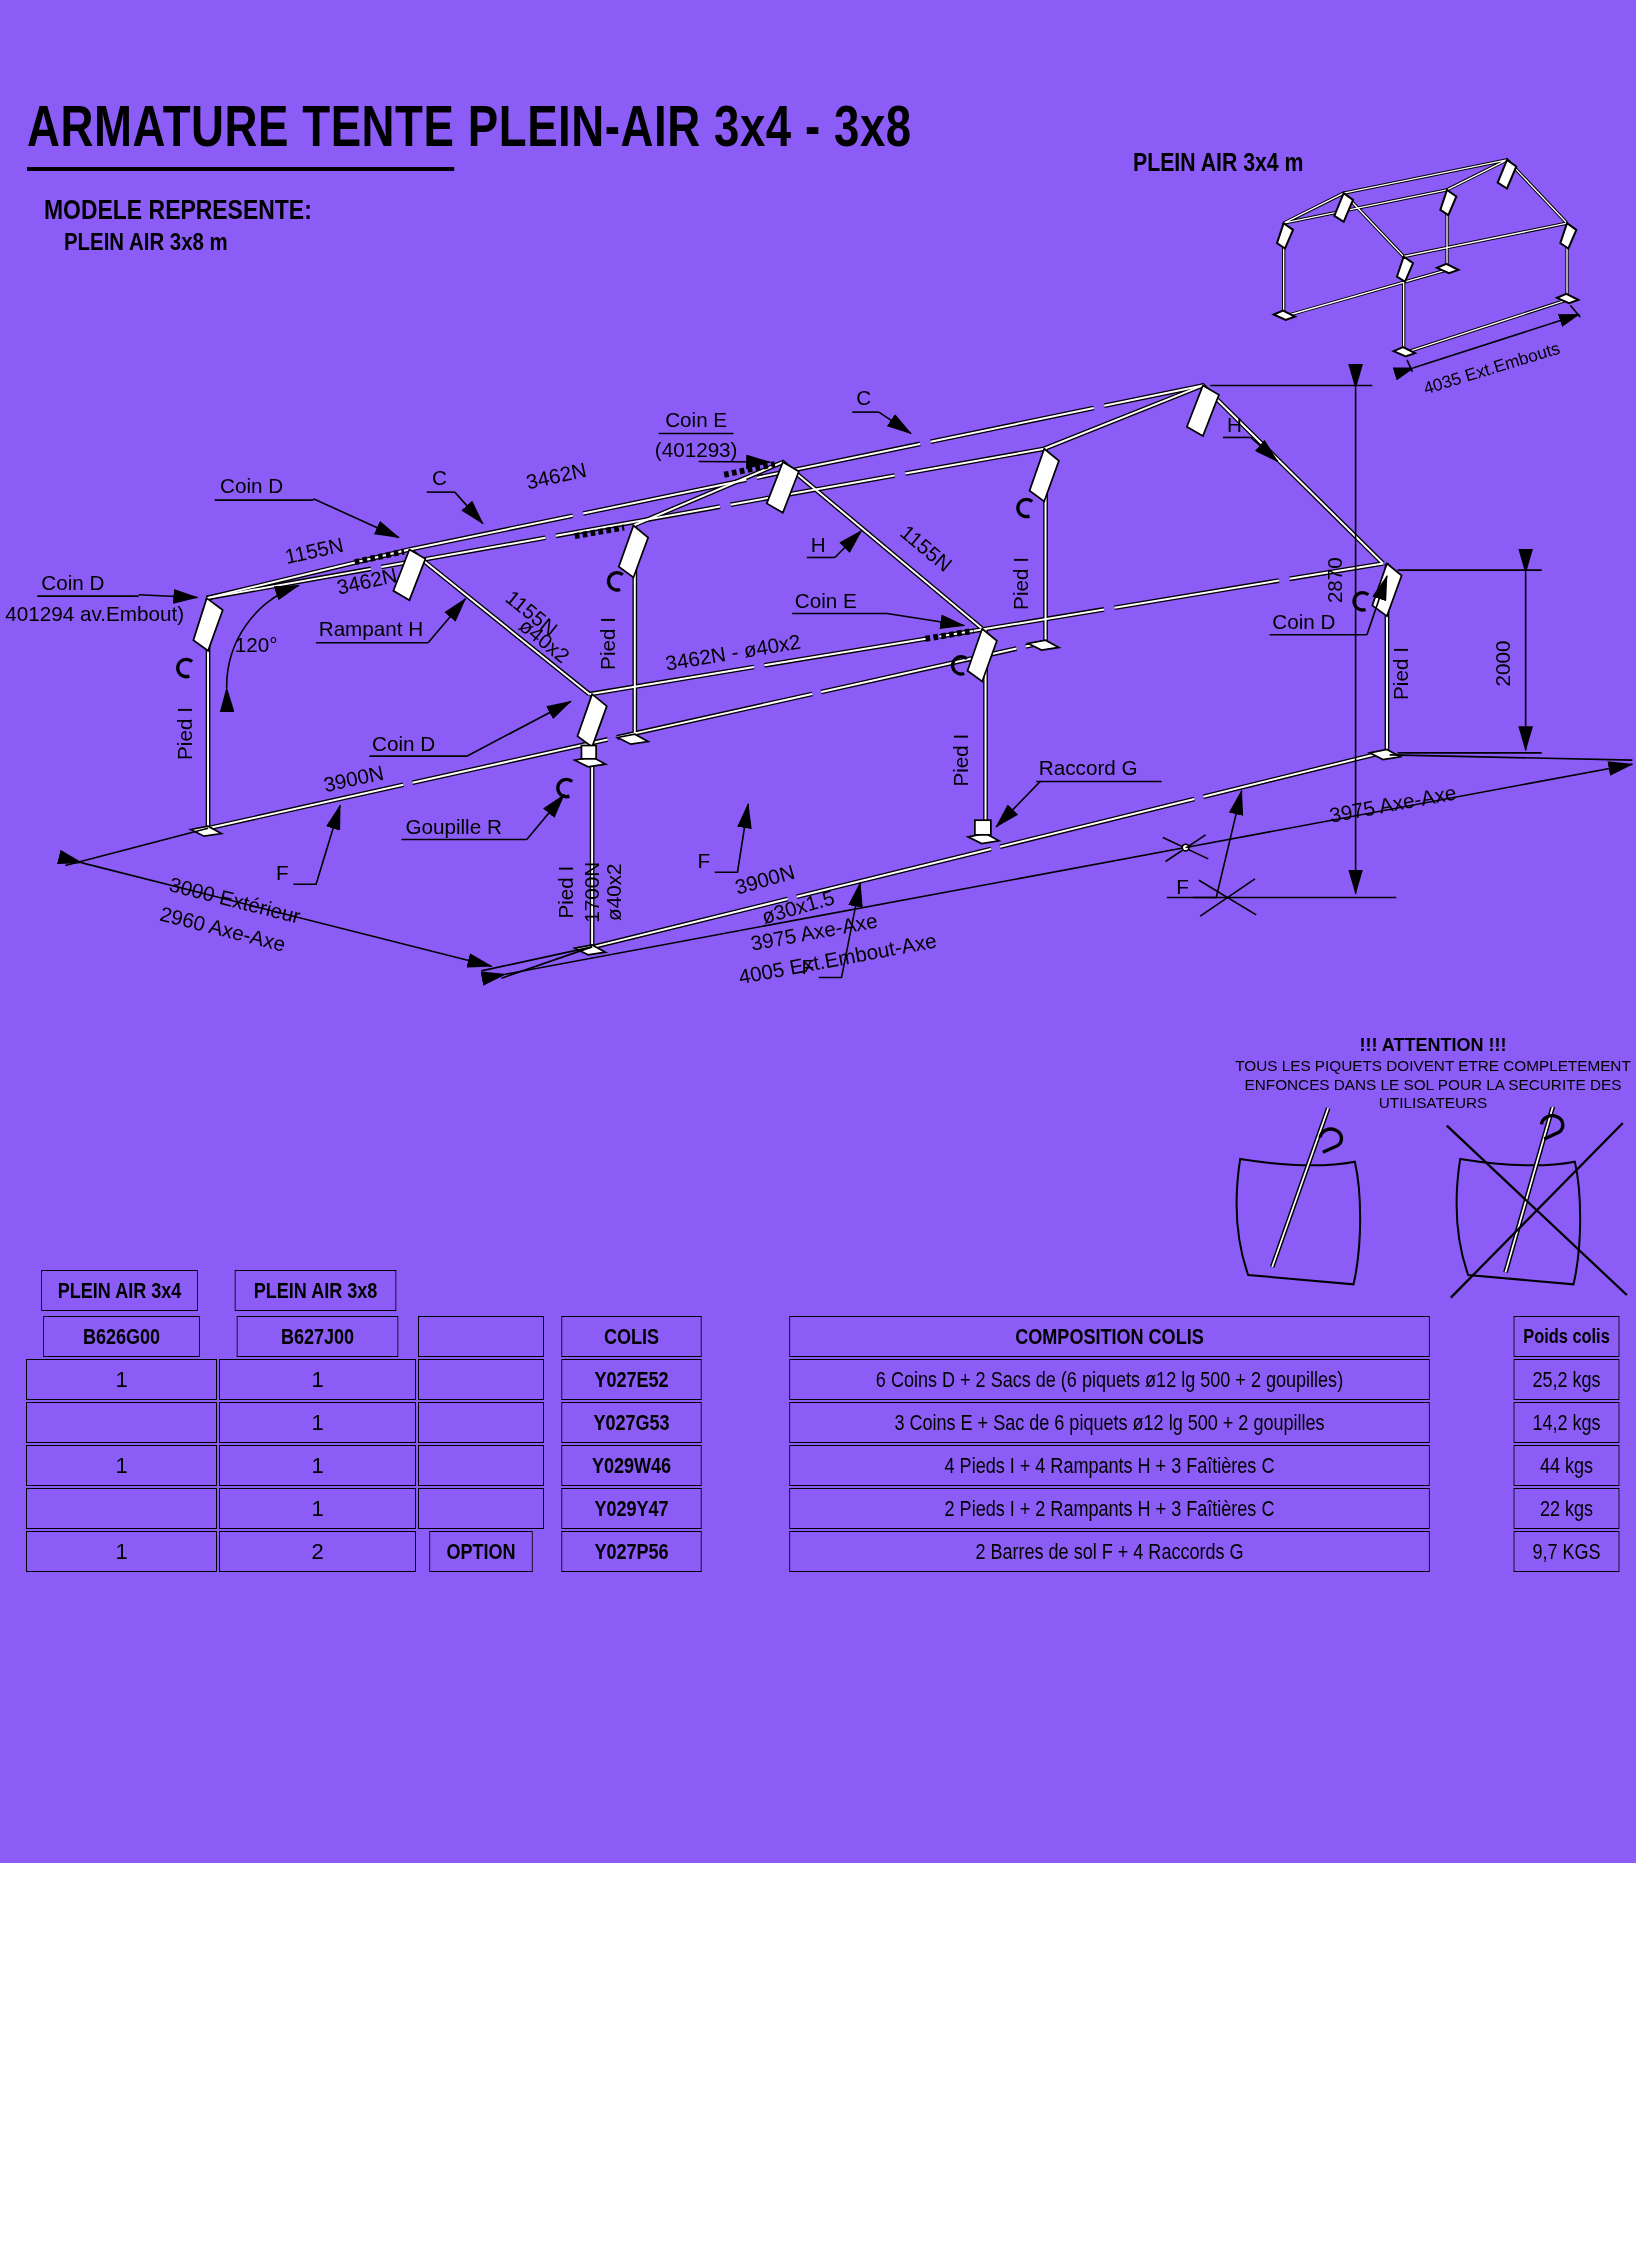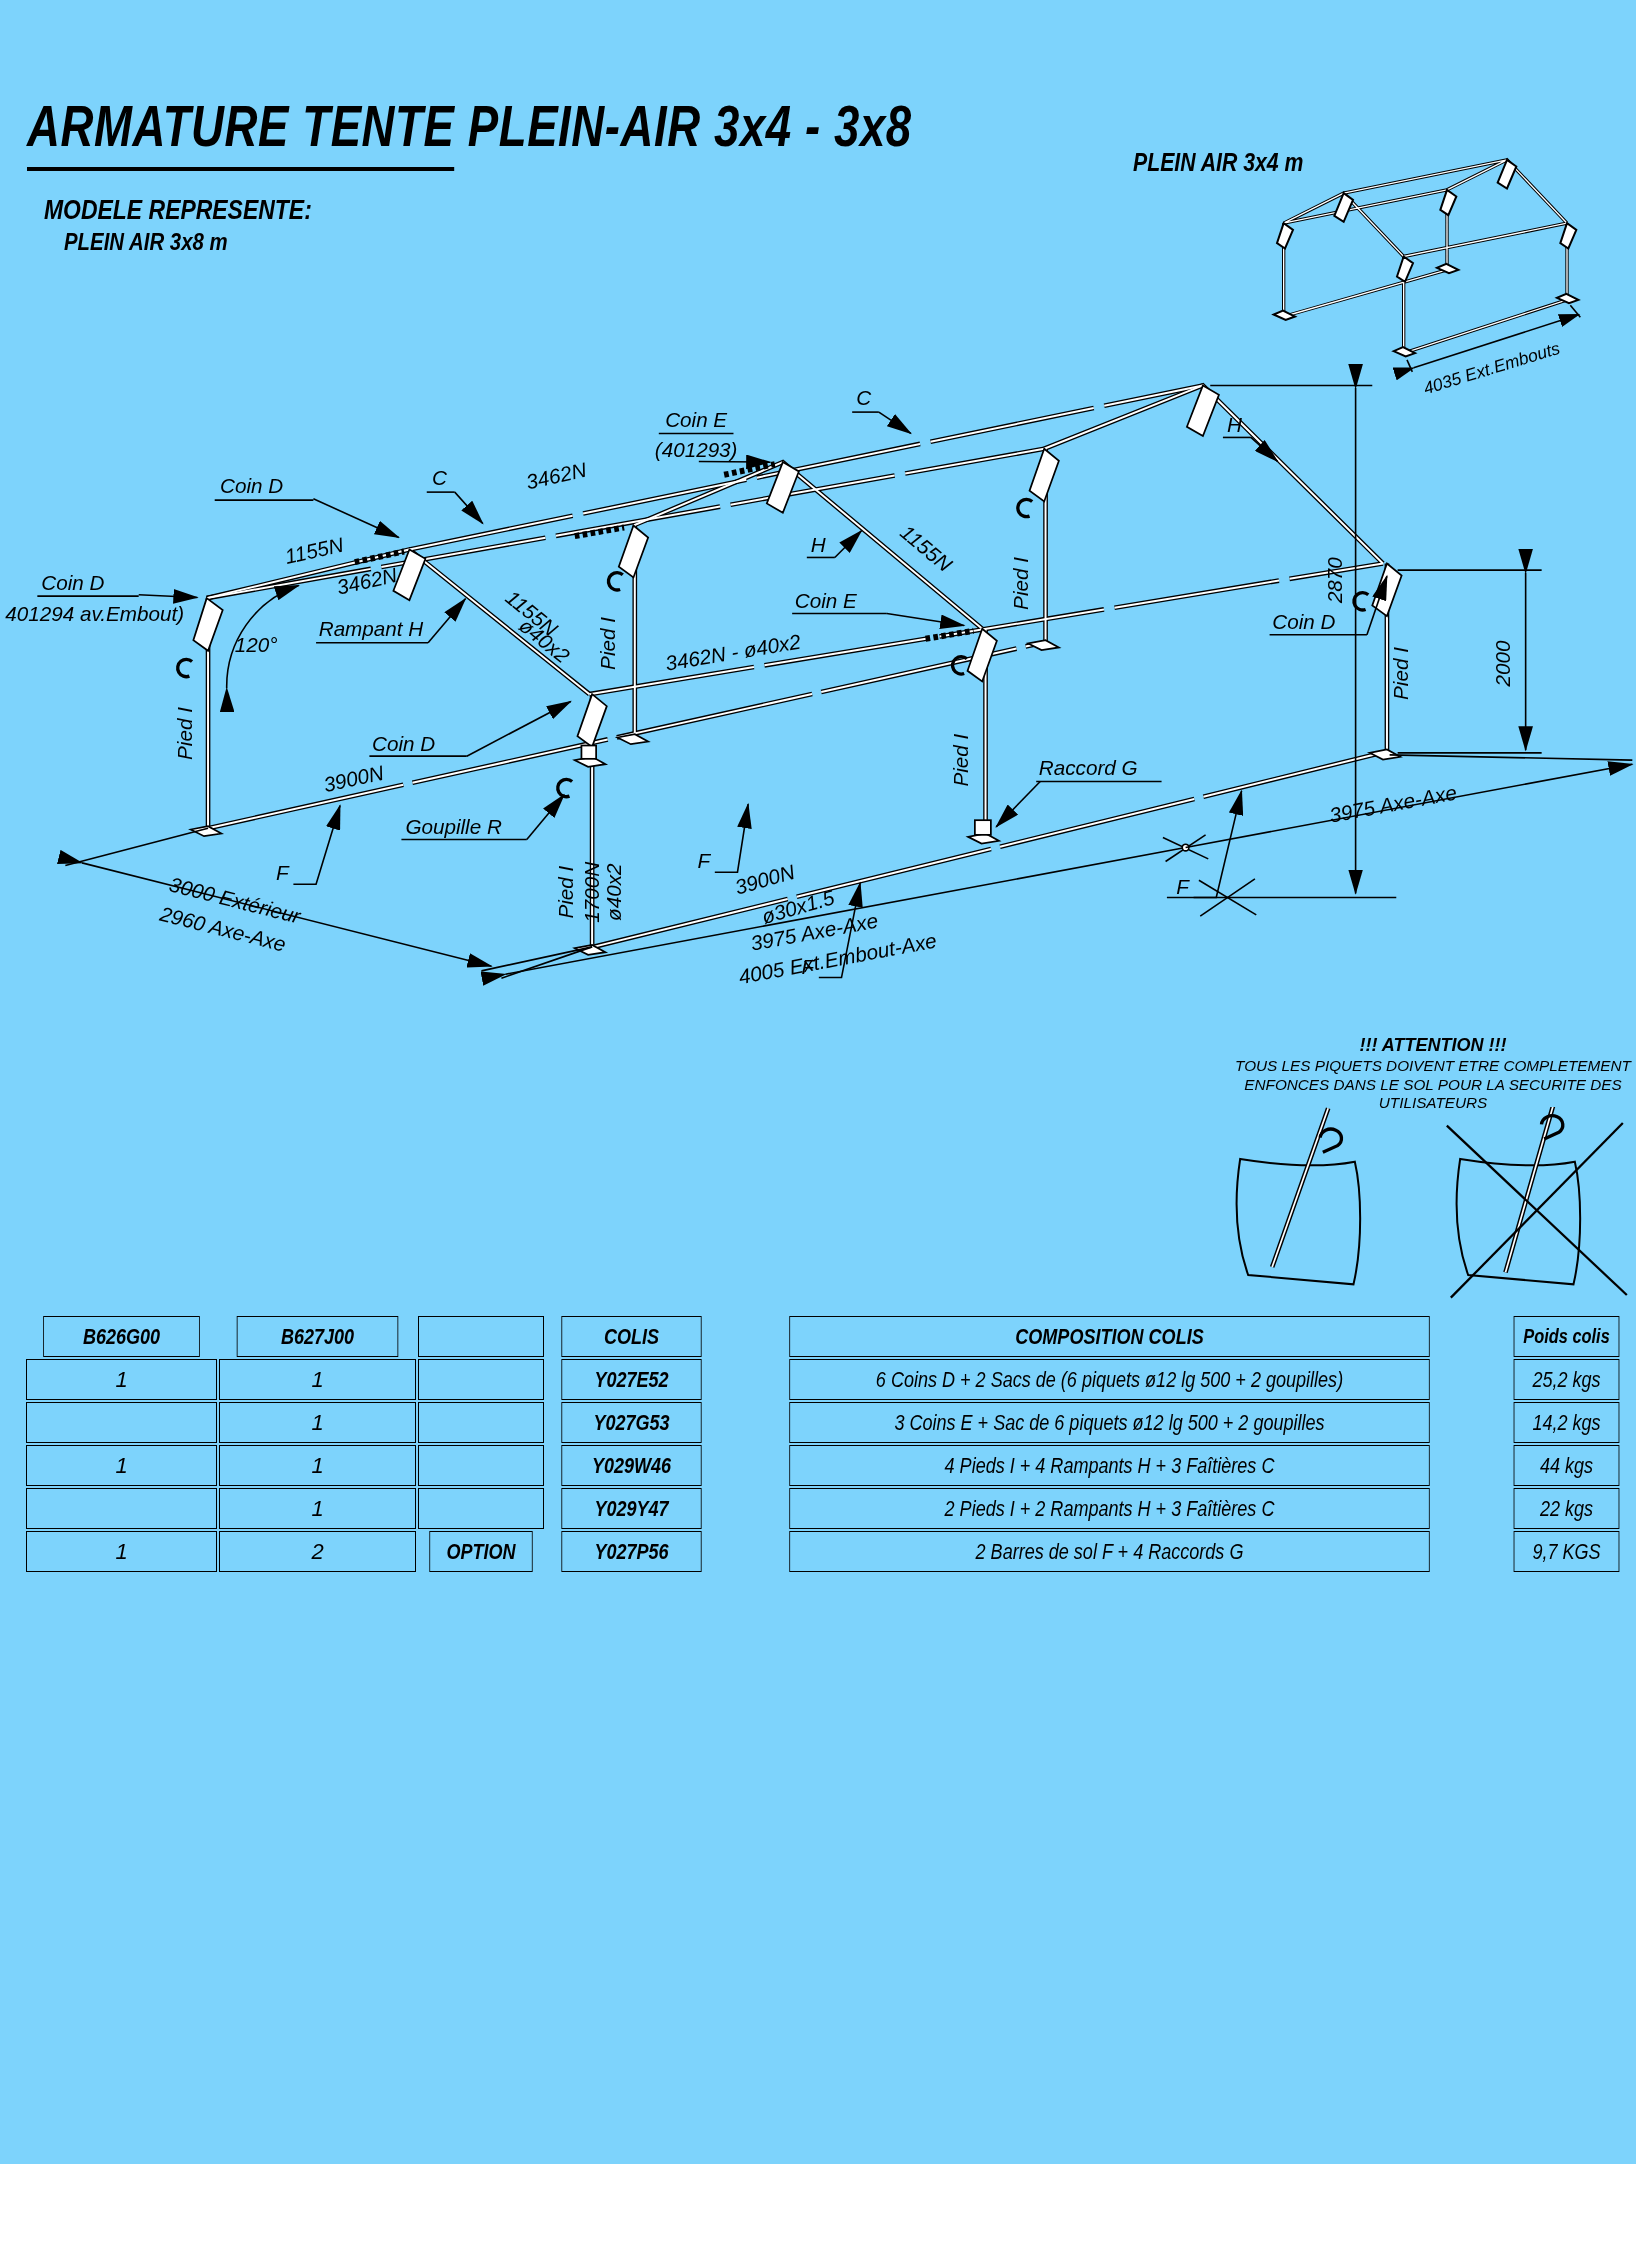--- a/index.html
+++ b/index.html
@@ -1,17 +1,17 @@
 <!DOCTYPE html>
 <html style="font-size:10.7px"><head>
 <meta charset="utf-8">
 <style>
   html,body{margin:0;padding:0;background:#fff;}
-  #page{position:relative;width:1637px;height:2164px;background:#7dd3fc;color:#000;
-        font-family:"Liberation Sans", sans-serif;overflow:hidden;font-style:italic;}
+  #page{position:relative;width:1637px;height:1863px;background:#8b5cf6;color:#000;
+        font-family:"Liberation Sans", sans-serif;overflow:hidden;}
   .abs{position:absolute;}
   
   #title{left:27px;top:93px;font-size:57px;font-weight:700;letter-spacing:0.7px;
          transform:scaleX(.80);transform-origin:left top;white-space:nowrap;}
   #title .ul{border-bottom:4.7px solid #000;padding-bottom:9.3px;}
   #modele-label{left:44px;top:195px;font-size:27px;font-weight:700;transform:scaleX(.85);transform-origin:left top;white-space:nowrap;}
   #modele-value{left:64px;top:228px;font-size:24px;font-weight:700;transform:scaleX(.85);transform-origin:left top;white-space:nowrap;}
   #inset-label{left:1133px;top:148px;font-size:25px;font-weight:700;transform:scaleX(.85);transform-origin:left top;white-space:nowrap;}
   
   #attention{left:1193px;top:1035px;width:480px;text-align:center;line-height:1.22;}
@@ -284,20 +284,24 @@
       <line x1="500" y1="-4" x2="428" y2="248" stroke-width="7"></line>
       <line x1="500" y1="-4" x2="428" y2="248" stroke="#fff" stroke-width="2.6"></line>
       <path stroke-width="5" d="M482,26 a16,14 0 1 1 26,12 l-22,10"></path>
       <g stroke-width="3.4">
         <line x1="340" y1="28" x2="610" y2="282"></line>
         <line x1="604" y1="24" x2="346" y2="286"></line>
       </g>
     </g>
   </svg>
 
+  <div class="grid" style="left:23px;top:1269px;grid-template-columns:193px 199px;grid-auto-rows:43px;">
+    <div class="cell bold cond">PLEIN AIR 3x4</div>
+    <div class="cell bold cond">PLEIN AIR 3x8</div>
+  </div>
 
   <div class="grid" style="left:25px;top:1315px;grid-template-columns:193px 199px 128px 173px 783px 131px;grid-auto-rows:43px;">
 
     <div class="cell bold cond">B626G00</div>
     <div class="cell bold cond">B627J00</div>
     <div class="cell"></div>
     <div class="cell bold cond">COLIS</div>
     <div class="cell bold cond">COMPOSITION  COLIS</div>
     <div class="cell bold cond" style="font-size:20px;">Poids colis</div>
 

